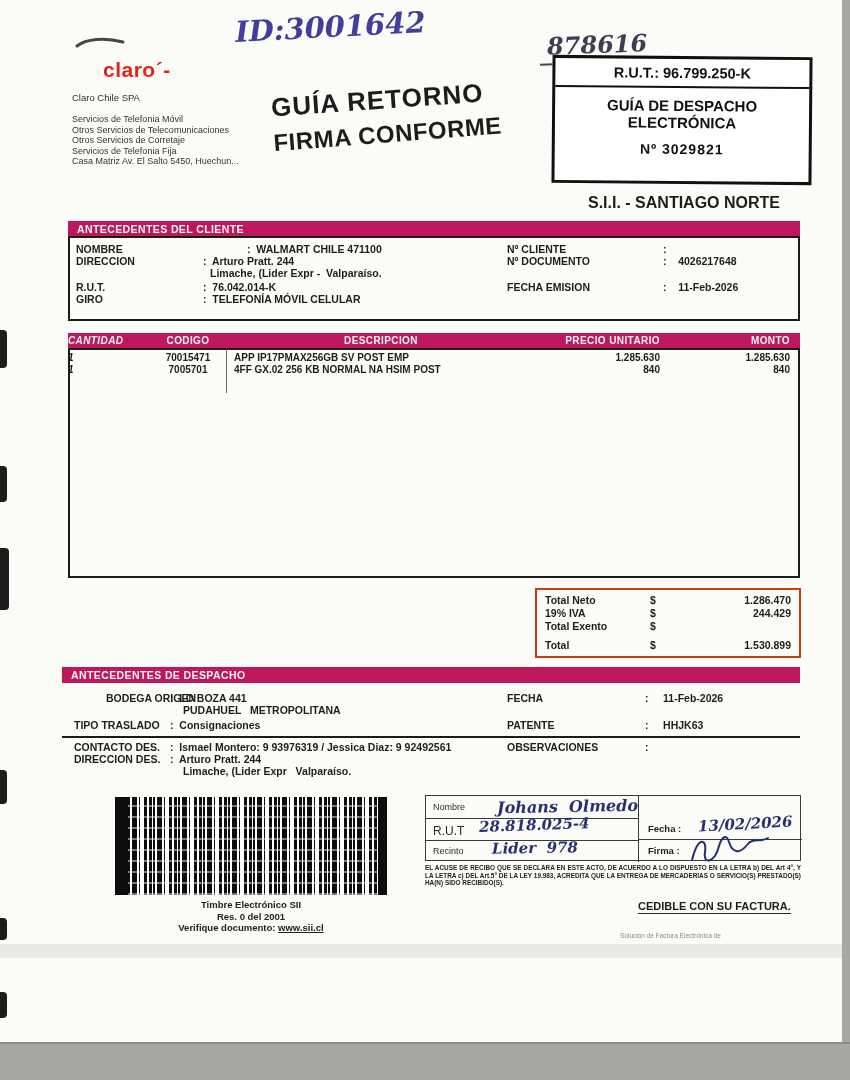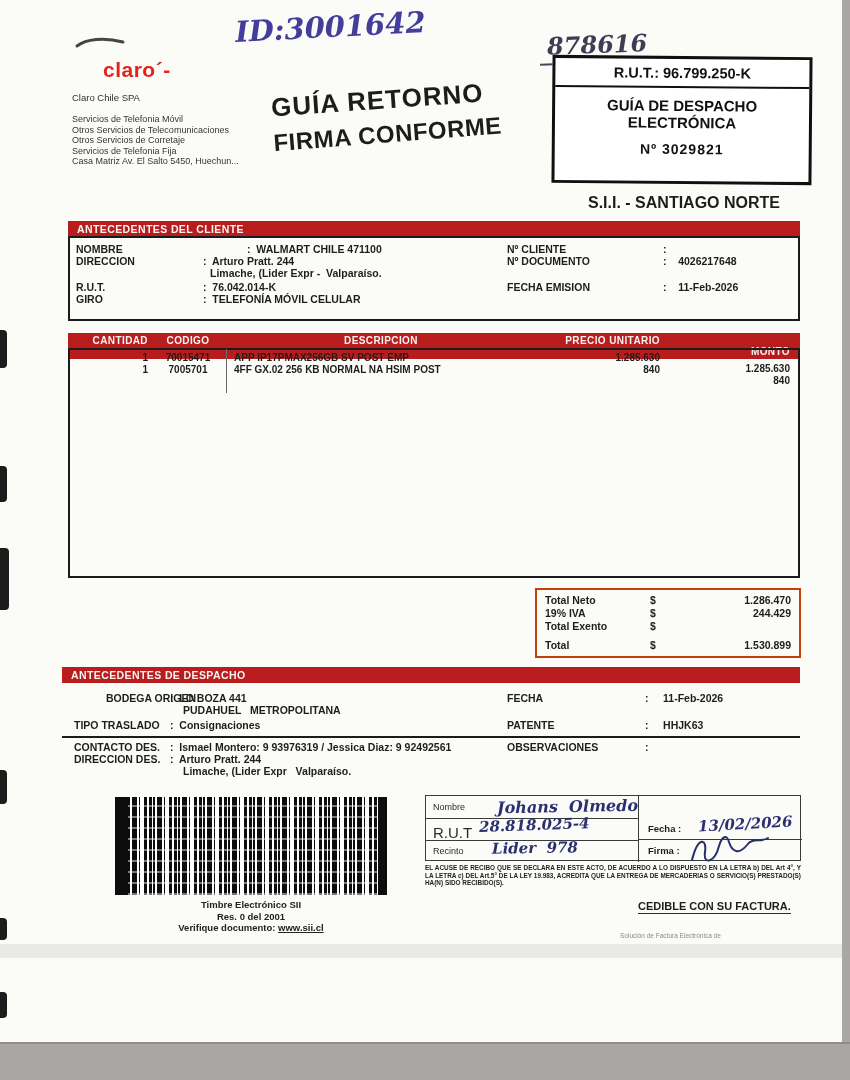--- a/index.html
+++ b/index.html
@@ -2,28 +2,28 @@
 <html><head>
 <meta charset="utf-8">
 <style>
   * { box-sizing: border-box; }
   body { margin:0; background:#a9a7a3; font-family:"Liberation Sans", sans-serif; }
   .page { position:relative; width:850px; height:1080px; background:#fbfbf8; overflow:hidden; margin:0 auto; }
   .abs { position:absolute; }
   .txt { white-space:pre; color:#1d1d1d; }
   .b { font-weight:bold; }
   .hand { font-family:"DejaVu Serif", serif; font-style:italic; font-weight:600; white-space:pre; }
-  .secbar { background:#b91c1c; color:#f4f4f4; font-weight:bold; font-size:10.5px; letter-spacing:.4px; padding:2px 0 2px 9px; }
+  .secbar { background:#be185d; color:#f4f4f4; font-weight:bold; font-size:10.5px; letter-spacing:.4px; padding:2px 0 2px 9px; }
   .blob { position:absolute; left:0; width:7px; background:#1c1c1c; border-radius:0 4px 4px 0; }
   .flexrow { display:flex; }
-  .c-cant { width:80px; text-align:right; }
+  .c-cant { width:80px; text-align:left;font-style:italic; }
   .c-cod  { width:80px; text-align:center; }
   .c-desc { width:300px; text-align:left; padding-left:6px; }
   .c-prec { width:140px; text-align:right; padding-right:8px; }
-  .c-mont { width:132px; text-align:right; padding-right:10px;margin-top:11px; }
+  .c-mont { width:132px; text-align:right; padding-right:10px; }
   .dr-doc { width:220px; text-align:center; }
   .dr-fol { width:150px; text-align:center; }
   .dr-fec { width:88px; text-align:center; }
   .tot-row { display:flex; font-size:10.5px; font-weight:bold; line-height:13px; color:#1d1d1d; }
   .tot-l { width:105px; } .tot-c { width:30px; } .tot-v { flex:1; text-align:right; }
   .barcode {
     background-color:#fff;
     background-image:
       repeating-linear-gradient(0deg, rgba(255,255,255,.45) 0 2px, transparent 2px 11px),
       repeating-linear-gradient(90deg, #0d0d0d 0 2px, #fff 2px 4px, #0d0d0d 4px 9px, #fff 9px 11px, #0d0d0d 11px 12px, #fff 12px 16px, #0d0d0d 16px 19px, #fff 19px 21px, #0d0d0d 21px 24px, #fff 24px 25px);
@@ -162,21 +162,21 @@
     <div class="b" style="font-size:9.5px;line-height:11.5px;color:#222;">Res. 0 del 2001</div>
     <div class="b" style="font-size:9.5px;line-height:11.5px;color:#222;"><span style="white-space:pre;">Verifique documento: </span><span style="text-decoration:underline;">www.sii.cl</span></div>
   </div>
 
   <div class="abs" style="left:425px;top:795px;width:376px;height:66px;border:1.5px solid #3a3a3a;">
     <div class="abs" style="left:212px;top:0;height:66px;border-left:1px solid #3a3a3a;"></div>
     <div class="abs" style="left:0;top:22px;width:212px;border-top:1px solid #3a3a3a;"></div>
     <div class="abs" style="left:0;top:44px;width:212px;border-top:1px solid #3a3a3a;"></div>
     <div class="abs" style="left:212px;top:43px;width:164px;border-top:1px solid #3a3a3a;"></div>
     <div class="abs txt" style="left:7px;top:6px;font-size:9px;color:#2b2b2b;">Nombre</div>
-    <div class="abs txt" style="left:7px;top:28px;font-size:15px;color:#2b2b2b;">R.U.T</div>
+    <div class="abs txt" style="left:7px;top:28px;font-size:12px;color:#2b2b2b;">R.U.T</div>
     <div class="abs txt" style="left:7px;top:50px;font-size:9px;color:#2b2b2b;">Recinto</div>
     <div class="abs b txt" style="left:222px;top:27px;font-size:9.5px;">Fecha :</div>
     <div class="abs b txt" style="left:222px;top:49px;font-size:9.5px;">Firma :</div>
   </div>
   <div class="abs hand" style="left:497px;top:797px;font-size:16px;color:#2a2f72;transform:rotate(-1deg);">Johans  Olmedo</div>
   <div class="abs hand" style="left:479px;top:816px;font-size:15px;color:#2a2f72;transform:rotate(-2deg);">28.818.025-4</div>
   <div class="abs hand" style="left:492px;top:839px;font-size:15px;color:#2a2f72;transform:rotate(-1deg);">Lider  978</div>
   <div class="abs hand" style="left:698px;top:815px;font-size:15px;color:#2a2f72;transform:rotate(-3deg);">13/02/2026</div>
   <svg class="abs" style="left:688px;top:828px;" width="84" height="44" viewBox="0 0 84 44">
       <path d="M4,32 C10,8 19,10 17,24 C15,38 27,34 31,18 C34,8 39,6 41,14 C44,24 51,27 59,17 C65,9 72,15 80,10" stroke="#26306b" stroke-width="2" fill="none" stroke-linecap="round"></path>

